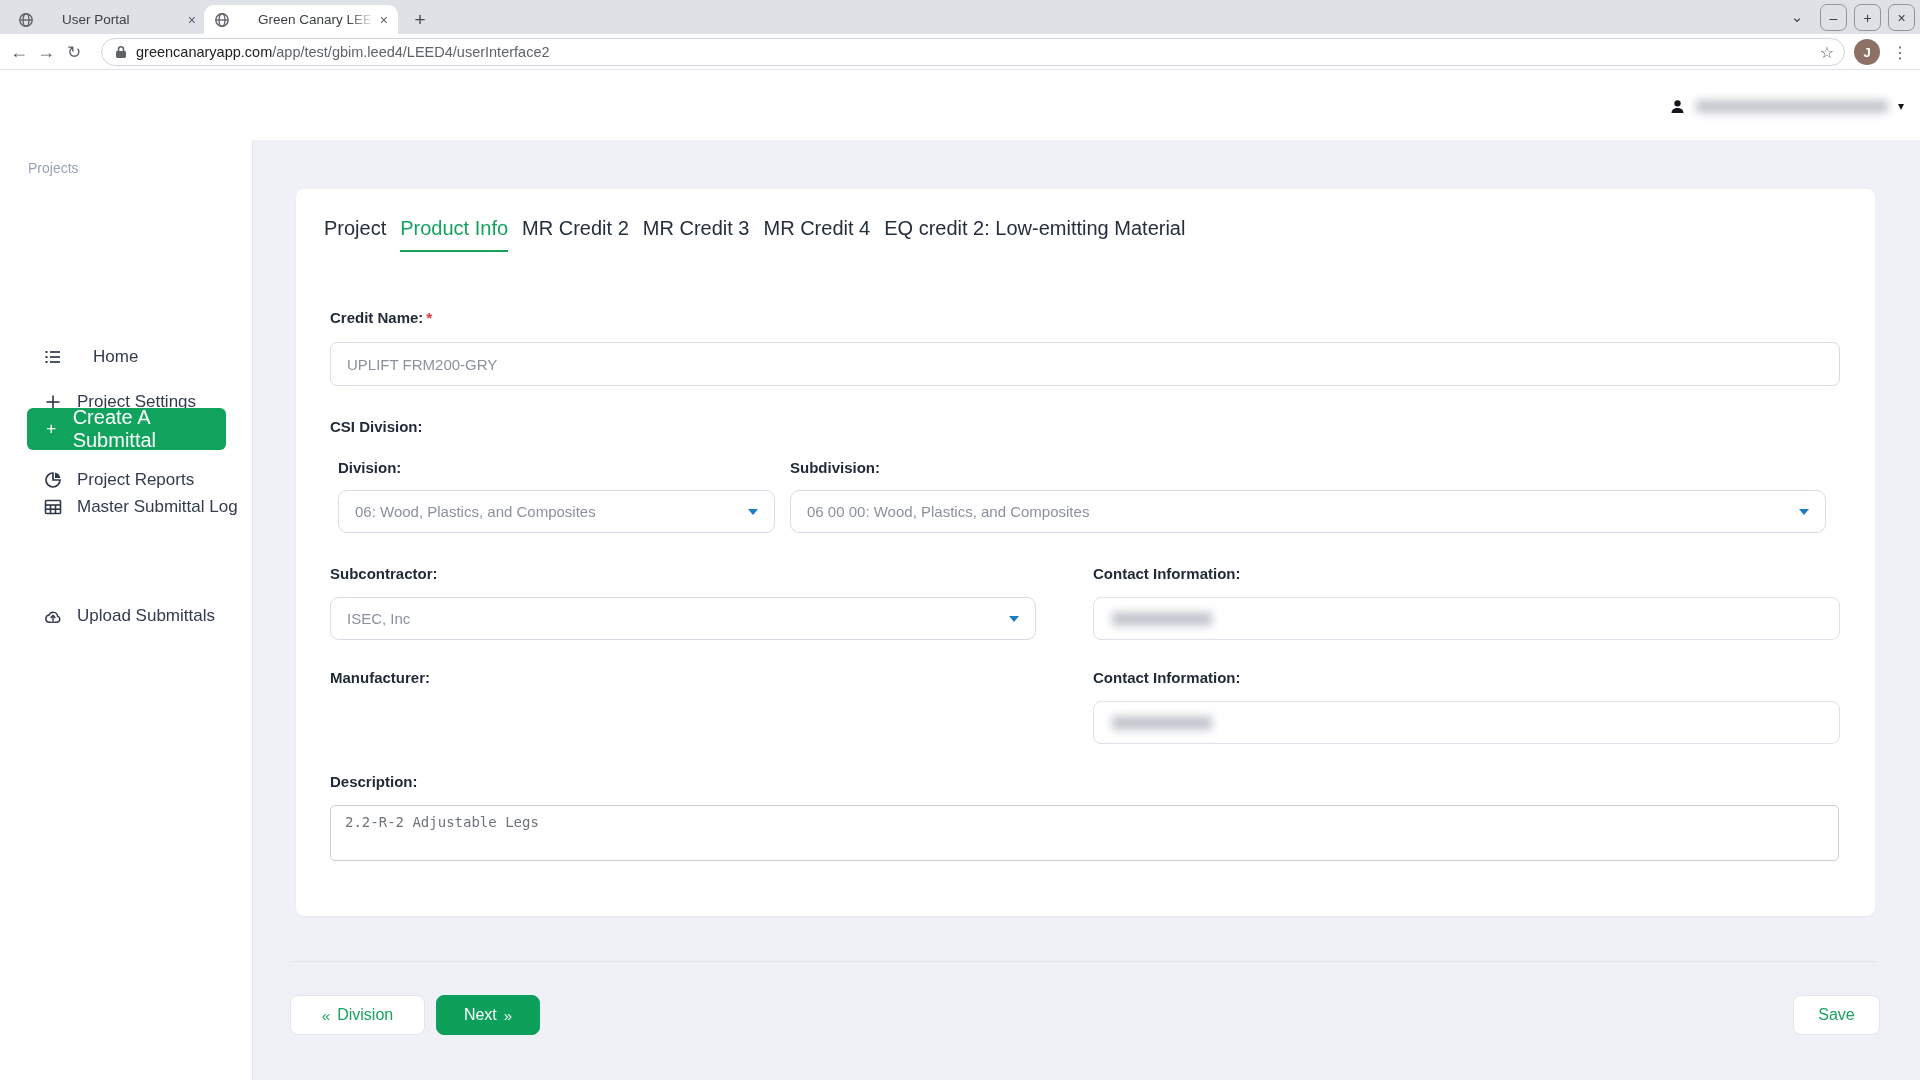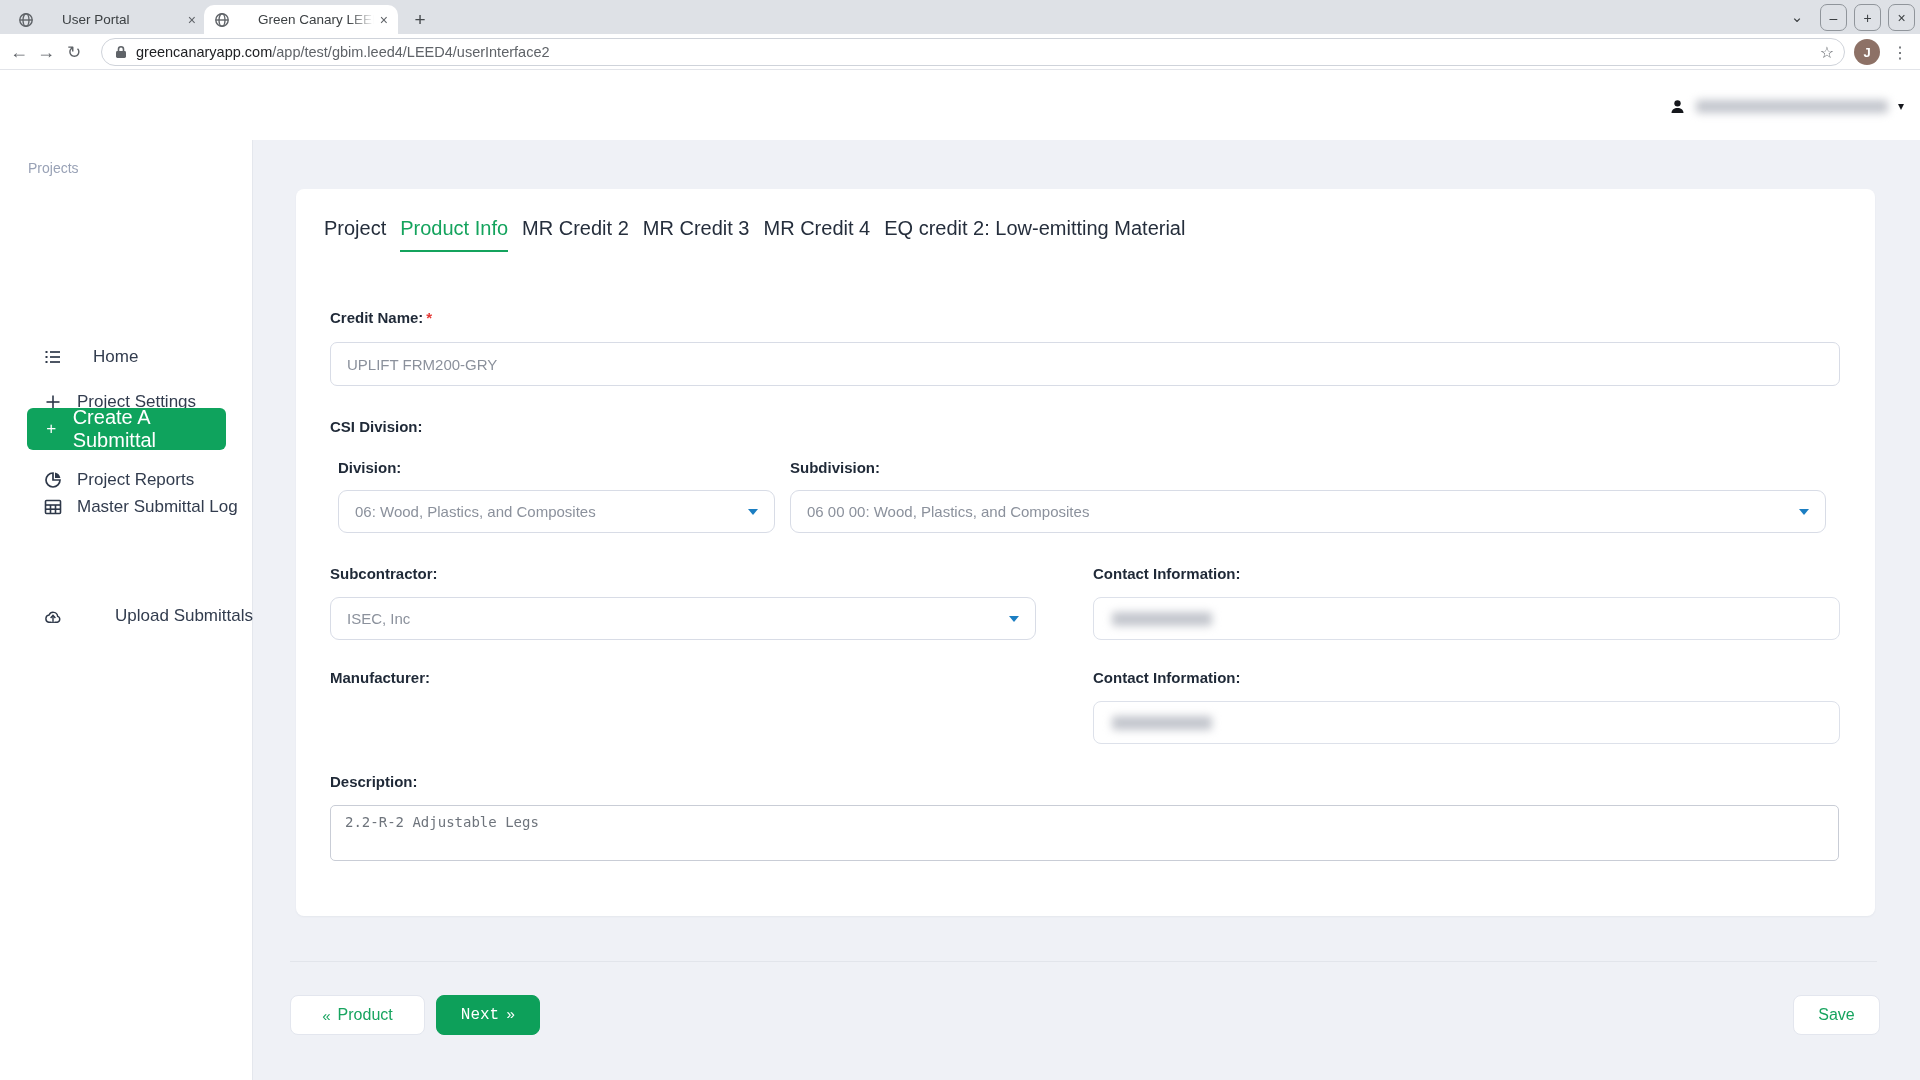--- a/index.html
+++ b/index.html
@@ -63,21 +63,21 @@
   .tselect { position:absolute; height:43px; background:#fff; border:1px solid #d8dce6; border-radius:9px; display:flex; align-items:center; padding:0 16px; cursor:pointer; }
   .tselect .sel-val { font-size:15px; color:#8b919c; flex:1; white-space:nowrap; overflow:hidden; }
   .caret-dn { width:0; height:0; border-left:5px solid transparent; border-right:5px solid transparent; border-top:6px solid #1b7ec2; flex:0 0 auto; }
   .contact-box { position:absolute; height:43px; background:#fff; border:1px solid #dde1ea; border-radius:8px; display:flex; align-items:center; padding-left:18px; }
   .redacted-phone { width:100px; height:14px; }
   .tarea { position:absolute; background:#fff; border:1px solid #c9cdd6; border-radius:5px; font-family:"DejaVu Sans Mono",monospace; font-size:14px; color:#6e747c; padding:8px 14px; resize:none; outline:none; }
 
   .footer-divider { position:absolute; left:36px; right:43px; top:821px; border-top:1px solid #e2e5eb; }
   .btn { position:absolute; top:855px; height:40px; border-radius:8px; font-size:16px; display:flex; align-items:center; justify-content:center; gap:7px; cursor:pointer; }
   .btn-outline { background:#fff; border:1px solid #e3e6ee; color:#17a45f; }
-  .btn-fill { background:#0da05a; border:1px solid #0da05a; color:#fff;font-family:Liberation Mono, monospace; }
+  .btn-fill { background:#0da05a; border:1px solid #0da05a; color:#fff; }
   .btn-prev { left:36px; width:135px; }
   .btn-next { left:182px; width:104px; }
   .btn-save { right:40px; width:87px; }
   .guillemet { font-size:15px; }
 
   svg { display:block; }
 </style>
 </head>
 <body>
 
@@ -192,21 +192,21 @@
         </svg>
     </span>
     <span class="slabel">Master Submittal Log</span>
   </div>
 
   <div class="side-btn">
     <span class="sicon">+</span>
     <span class="slabel">Create A Submittal</span>
   </div>
 
-  <div class="side-row" style="top:461px;justify-content:space-between;">
+  <div class="side-row" style="top:461px;">
     <span class="sicon">
       <svg width="19" height="17" viewBox="0 0 19 17">
           <path d="M5 14.5 A3.8 3.8 0 0 1 5.4 7 A4.7 4.7 0 0 1 14.4 8.3 A3.2 3.2 0 0 1 14 14.5 Z" fill="none" stroke="#2e3849" stroke-width="1.5"></path>
           <line x1="9.5" y1="14.5" x2="9.5" y2="7.5" stroke="#fff" stroke-width="3"></line>
           <line x1="9.5" y1="15" x2="9.5" y2="8" stroke="#2e3849" stroke-width="1.5"></line>
           <path d="M7 10 L9.5 7.2 L12 10" fill="none" stroke="#2e3849" stroke-width="1.5"></path>
         </svg>
     </span>
     <span class="slabel">Upload Submittals</span>
   </div>
@@ -261,21 +261,21 @@
 
     <div class="flabel" style="left:34px; top:584px;">Description:</div>
     <textarea class="tarea" style="left: 34px; top: 616px; width: 1509px; height: 56px;">2.2-R-2 Adjustable Legs</textarea>
 
   </div>
 
   <div class="footer-divider"></div>
 
   <div class="btn btn-outline btn-prev">
     <span class="guillemet">«</span>
-    <span>Product</span>
+    <span>Division</span>
   </div>
   <div class="btn btn-fill btn-next">
     <span>Next</span>
     <span class="guillemet">»</span>
   </div>
   <div class="btn btn-outline btn-save">
     <span>Save</span>
   </div>
 </div>
 

